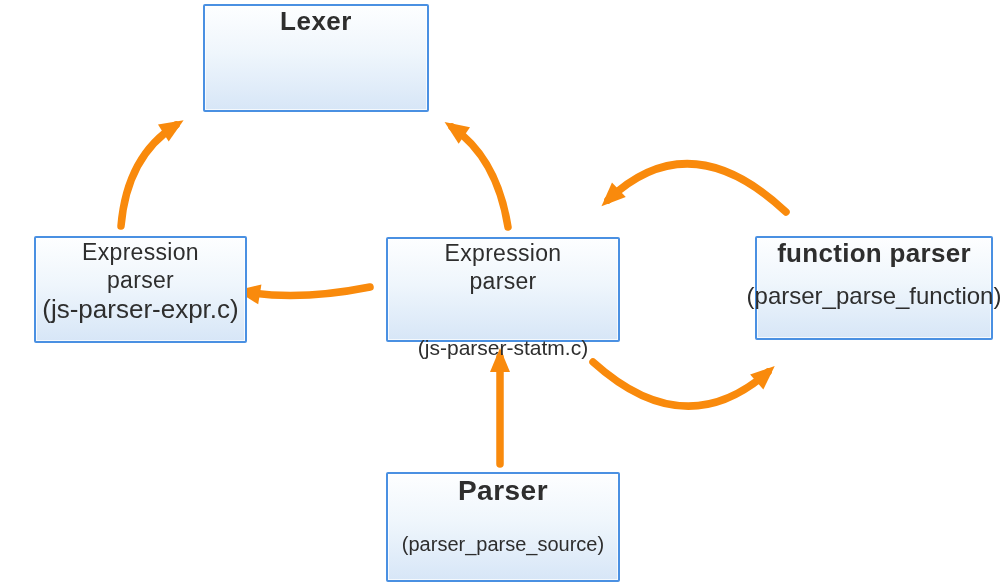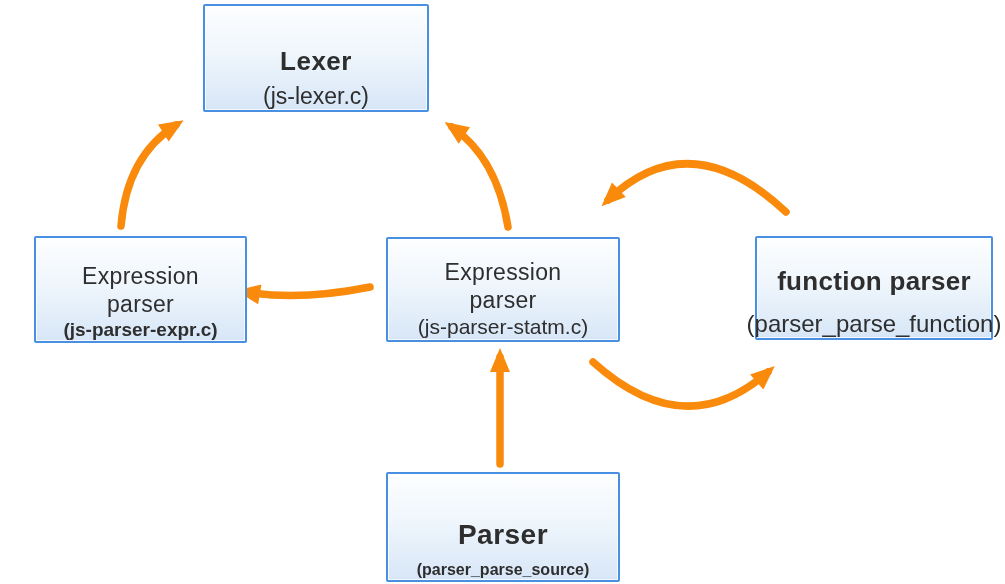--- a/index.html
+++ b/index.html
@@ -33,40 +33,40 @@
     position: absolute;
     box-sizing: border-box;
     border: 2px solid #4A90E2;
     border-radius: 2px;
     background: linear-gradient(180deg, #FDFEFF 0%, #EFF6FC 45%, #D7E6F7 100%);
     box-shadow: inset 0 0 0 1px rgba(255,255,255,0.75);
     color: #2E2E2E;
     display: flex;
     flex-direction: column;
     align-items: center;
-    justify-content: flex-end;
+    justify-content: flex-start;
     text-align: center;
     line-height: 1.22;
   }
   .node--lexer      { left: 203px; top:   4px; width: 226px; height: 108px; }
   .node--expression { left:  11px; top: 236px; width: 213px; height: 107px; margin-left: 23px; }
   .node--statement  { left: 386px; top: 237px; width: 234px; height: 105px; }
   .node--function   { left: 755px; top: 236px; width: 238px; height: 104px; }
   .node--parser     { left: 386px; top: 472px; width: 234px; height: 110px; }
 
   .title-lg  { font-size: 26px; font-weight: 700; letter-spacing: 0.5px; }
   .title-md  { font-size: 23px; font-weight: 500; letter-spacing: 0.3px; }
   .title-fn  { font-size: 26px; font-weight: 600; letter-spacing: 0.3px; }
   .title-xl  { font-size: 28px; font-weight: 700; letter-spacing: 0.5px; }
 
   .sub-lexer { font-size: 23px; font-weight: 400; margin-top: 4px; }
-  .sub-expr  { font-size: 19px; font-weight: 700; }
-  .sub-statm { font-size: 21px; font-weight: 400; }
+  .sub-expr  { font-size: 26px; font-weight: 400; }
+  .sub-statm { font-size: 21px; font-weight: 400; margin-top: 40px; }
   .sub-func  { font-size: 24px; font-weight: 400; margin-top: 11px; }
-  .sub-parse { font-size: 16px; font-weight: 700; margin-top: 8px; }
+  .sub-parse { font-size: 20px; font-weight: 400; margin-top: 24px; }
 </style>
 </head>
 <body>
 
 <div class="canvas">
 
   <svg class="edges" viewBox="0 0 1005 584" xmlns="http://www.w3.org/2000/svg">
     <defs>
       <marker id="ah" viewBox="0 0 26 24" markerUnits="userSpaceOnUse" markerWidth="26" markerHeight="24" refX="16" refY="12" orient="auto">
         <path d="M1,2 L25,12 L1,22 Z" fill="#F98A0C"></path>
@@ -75,21 +75,20 @@
     <path class="edge" marker-end="url(#ah)" d="M 121 226 Q 127 156 176 125"></path>
     <path class="edge" marker-end="url(#ah)" d="M 508 227 Q 497 158 452 127"></path>
     <path class="edge" marker-end="url(#ah)" d="M 370 287 Q 300 301 245 292"></path>
     <path class="edge" marker-end="url(#ah)" d="M 786 212 Q 690 122 608 200"></path>
     <path class="edge" marker-end="url(#ah)" d="M 593 362 Q 685 445 768 372"></path>
     <path class="edge" marker-end="url(#ah)" d="M 500 464 L 500 357"></path>
   </svg>
 
   <div class="node node--lexer">
     <div class="title-lg">Lexer</div>
-    <div class="sub-lexer">(js-lexer.c)</div>
   </div>
 
   <div class="node node--expression">
     <div class="title-md">Expression</div>
     <div class="title-md">parser</div>
     <div class="sub-expr">(js-parser-expr.c)</div>
   </div>
 
   <div class="node node--statement">
     <div class="title-md">Expression</div>

